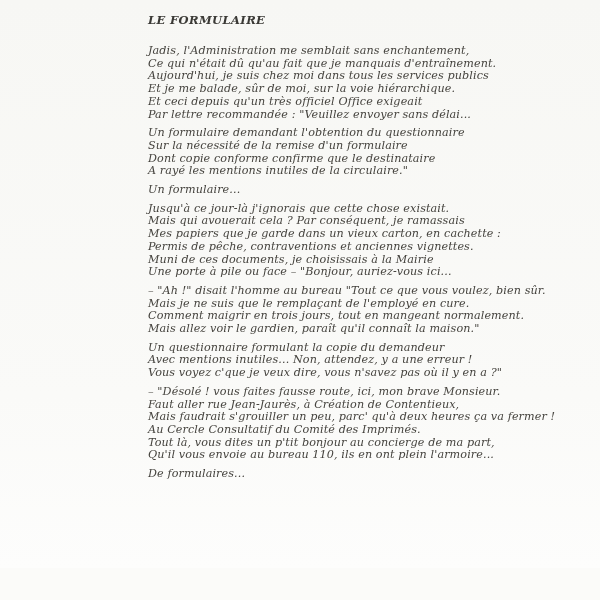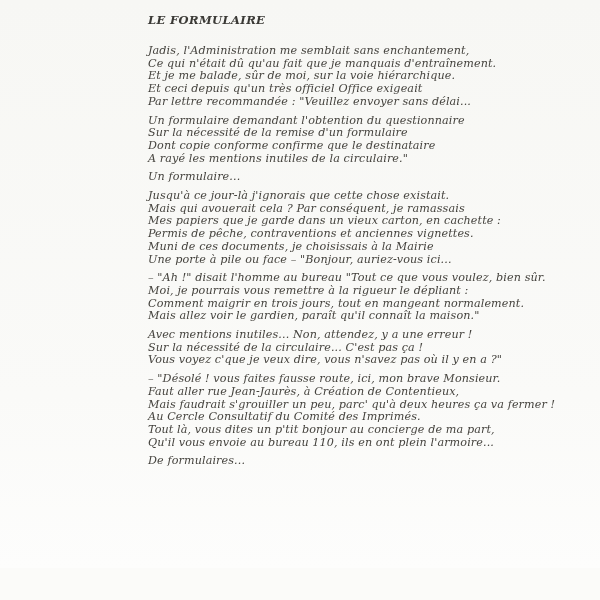--- a/index.html
+++ b/index.html
@@ -51,20 +51,21 @@
 <body>
 
 <div class="page">
   <div class="text-block">
 
     <h1 class="poem-title">LE FORMULAIRE</h1>
 
     <div class="stanza">
       <div class="line">Jadis, l'Administration me semblait sans enchantement,</div>
       <div class="line">Ce qui n'était dû qu'au fait que je manquais d'entraînement.</div>
+      <div class="line">Aujourd'hui, je suis chez moi dans tous les services publics</div>
       <div class="line">Et je me balade, sûr de moi, sur la voie hiérarchique.</div>
       <div class="line">Et ceci depuis qu'un très officiel Office exigeait</div>
       <div class="line">Par lettre recommandée : "Veuillez envoyer sans délai...</div>
     </div>
 
     <div class="stanza">
       <div class="line">Un formulaire demandant l'obtention du questionnaire</div>
       <div class="line">Sur la nécessité de la remise d'un formulaire</div>
       <div class="line">Dont copie conforme confirme que le destinataire</div>
       <div class="line">A rayé les mentions inutiles de la circulaire."</div>
@@ -78,28 +79,28 @@
       <div class="line">Jusqu'à ce jour-là j'ignorais que cette chose existait.</div>
       <div class="line">Mais qui avouerait cela ? Par conséquent, je ramassais</div>
       <div class="line">Mes papiers que je garde dans un vieux carton, en cachette :</div>
       <div class="line">Permis de pêche, contraventions et anciennes vignettes.</div>
       <div class="line">Muni de ces documents, je choisissais à la Mairie</div>
       <div class="line">Une porte à pile ou face – "Bonjour, auriez-vous ici...</div>
     </div>
 
     <div class="stanza">
       <div class="line">– "Ah !" disait l'homme au bureau "Tout ce que vous voulez, bien sûr.</div>
-      <div class="line">Moi, je pourrais vous remettre à la rigueur le dépliant :</div>
+      <div class="line">Mais je ne suis que le remplaçant de l'employé en cure.</div>
       <div class="line">Comment maigrir en trois jours, tout en mangeant normalement.</div>
       <div class="line">Mais allez voir le gardien, paraît qu'il connaît la maison."</div>
     </div>
 
     <div class="stanza">
+      <div class="line">Un questionnaire formulant la copie du demandeur</div>
       <div class="line">Avec mentions inutiles... Non, attendez, y a une erreur !</div>
-      <div class="line">Sur la nécessité de la circulaire... C'est pas ça !</div>
       <div class="line">Vous voyez c'que je veux dire, vous n'savez pas où il y en a ?"</div>
     </div>
 
     <div class="stanza">
       <div class="line">– "Désolé ! vous faites fausse route, ici, mon brave Monsieur.</div>
       <div class="line">Faut aller rue Jean-Jaurès, à Création de Contentieux,</div>
       <div class="line">Mais faudrait s'grouiller un peu, parc' qu'à deux heures ça va fermer !</div>
       <div class="line">Au Cercle Consultatif du Comité des Imprimés.</div>
       <div class="line">Tout là, vous dites un p'tit bonjour au concierge de ma part,</div>
       <div class="line">Qu'il vous envoie au bureau 110, ils en ont plein l'armoire...</div>

